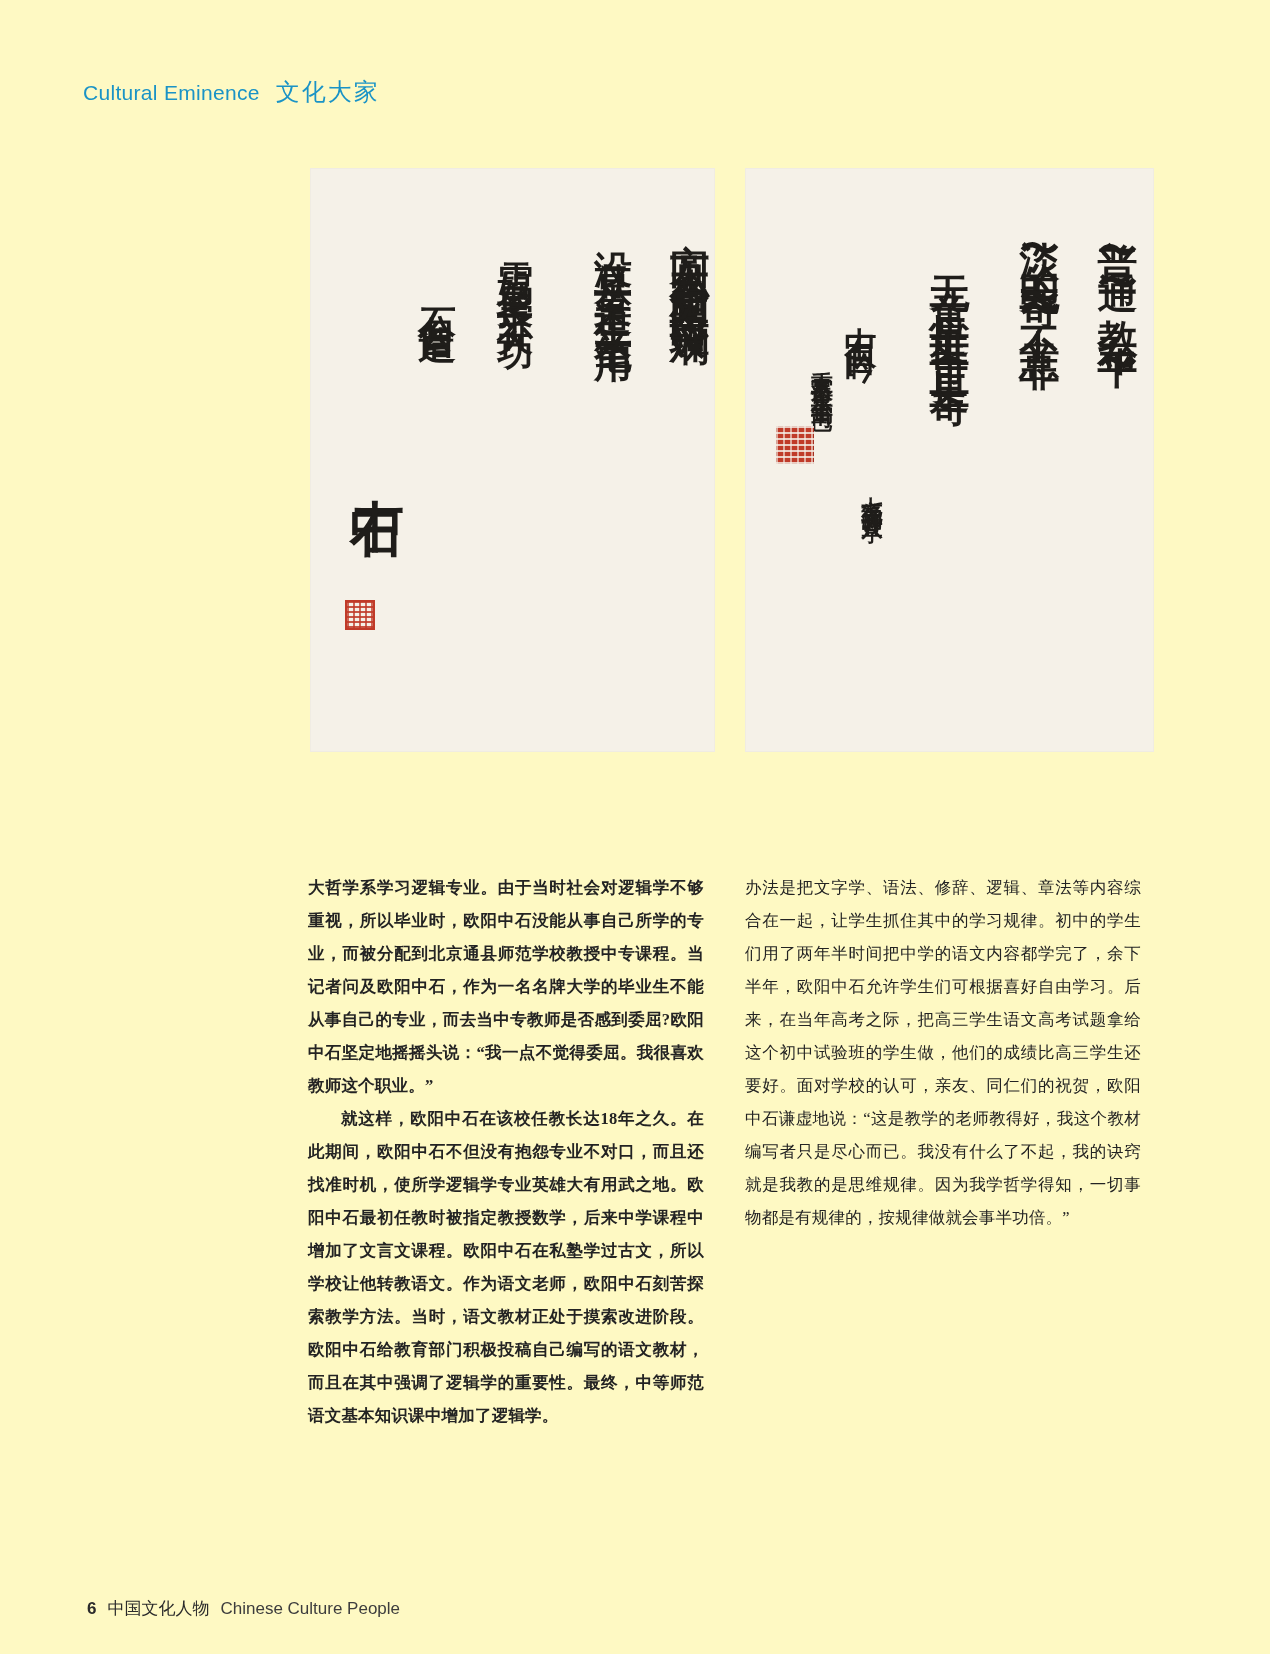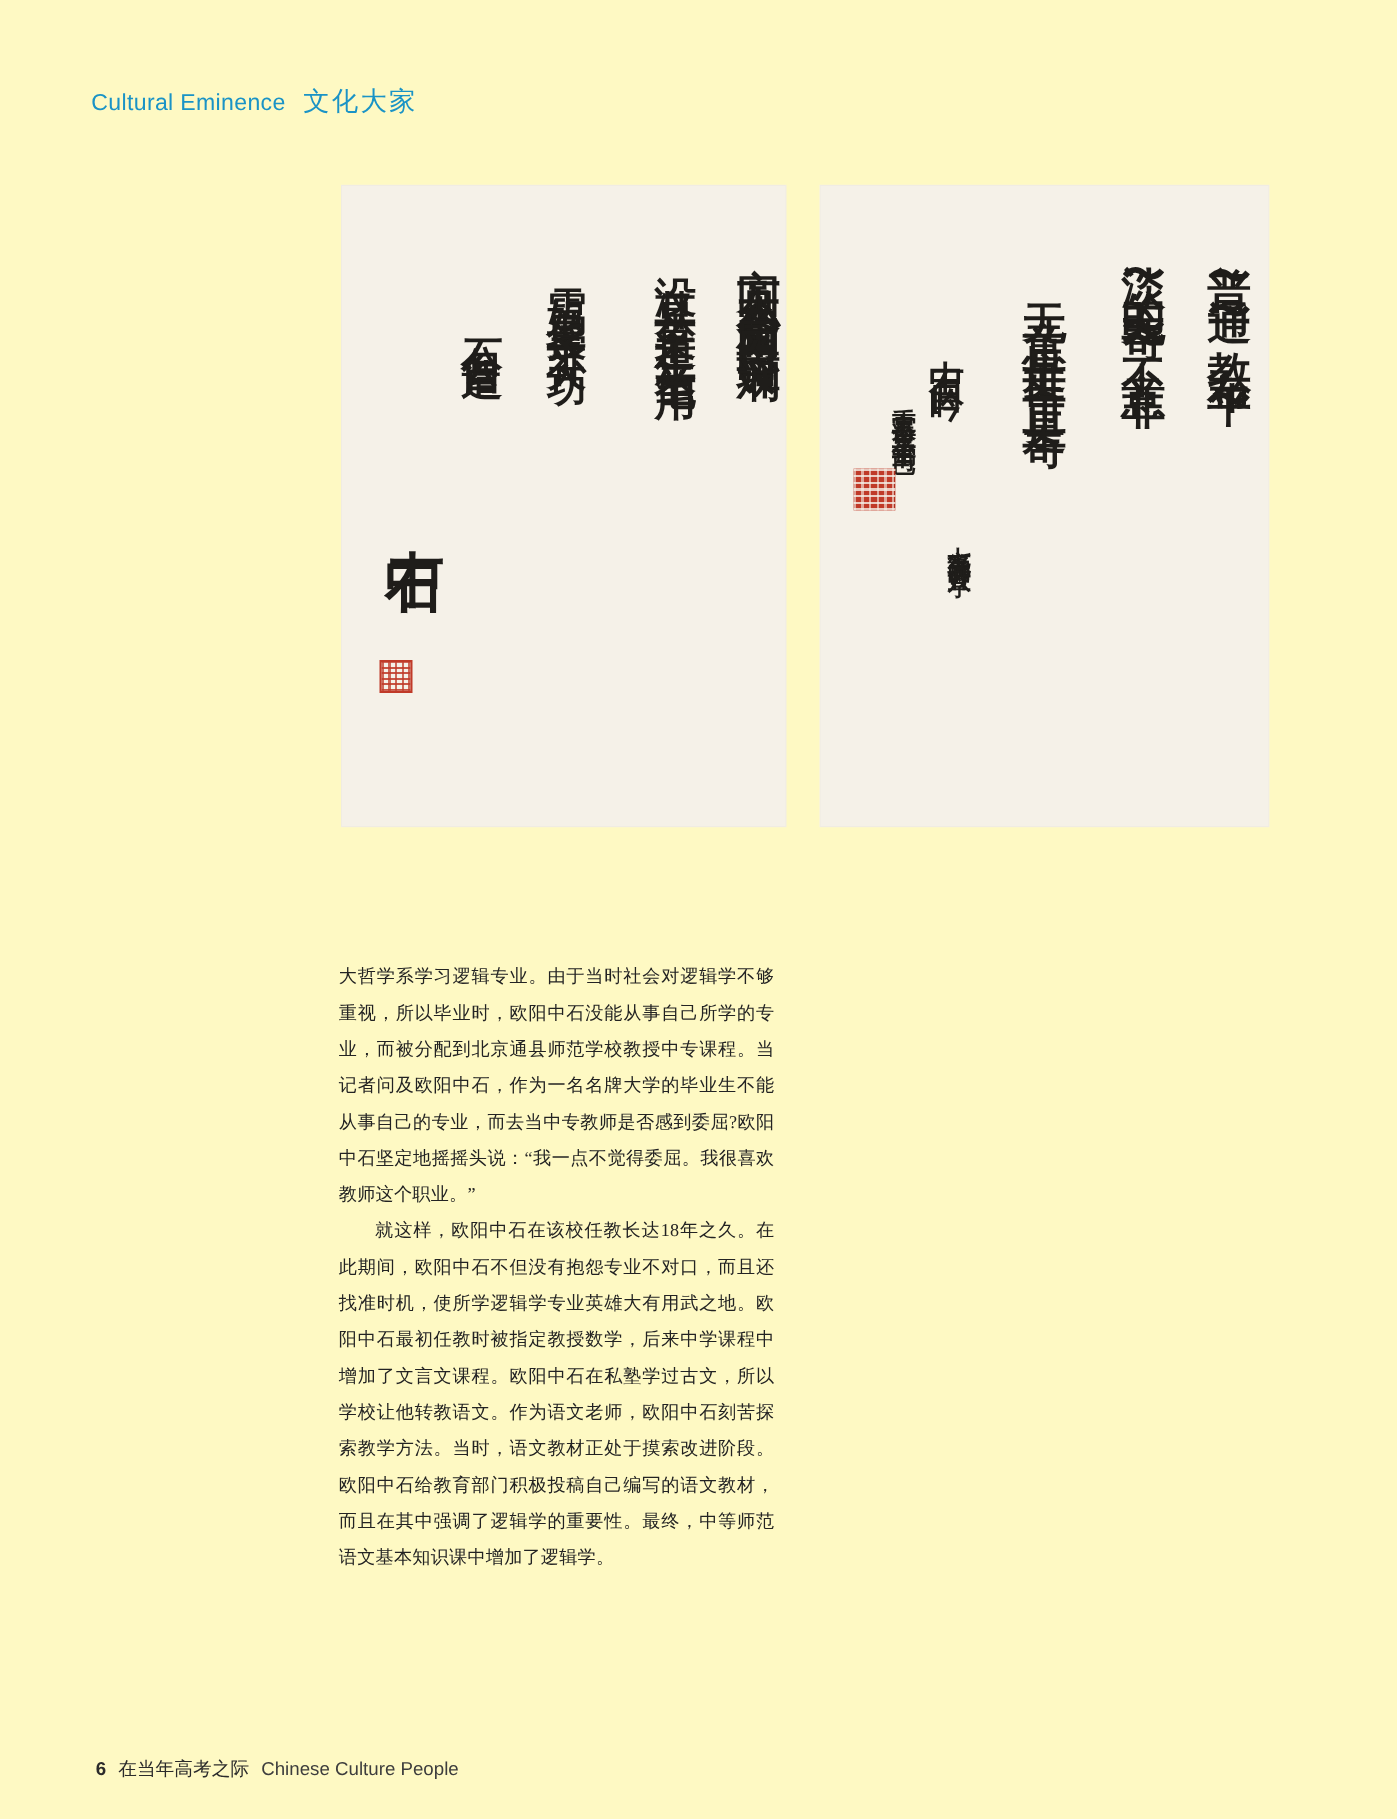--- a/index.html
+++ b/index.html
@@ -63,21 +63,21 @@
     mix-blend-mode:lighten;
   }
   
   .col{
     position:absolute;top:871px;width:396px;
     font-size:16.5px;line-height:33px;
     color:#232323;
     text-align:justify;
     letter-spacing:.2px;
   }
-  .col-left{left:308px;}
+  .col-left{left:308px;font-weight:bold;}
   .col-right{left:745px;}
   .col p{margin:0;text-indent:2em;}
   .col p.noindent{text-indent:0;}
   
   .footer{
     position:absolute;left:87px;top:1597px;
     display:flex;align-items:baseline;gap:11px;
     font-family:"Liberation Sans","DejaVu Sans",sans-serif;
     color:#2b2b2b;font-size:17px;
   }
@@ -112,21 +112,22 @@
     <div class="cg-col" style="left:66px;top:186px;font-size:22px;letter-spacing:4px;">重宫不诤今只十年书写已</div>
     <div class="seal seal-solid" style="left:31px;top:258px;"></div>
   </div>
 
   <div class="col col-left">
     <p class="noindent">大哲学系学习逻辑专业。由于当时社会对逻辑学不够重视，所以毕业时，欧阳中石没能从事自己所学的专业，而被分配到北京通县师范学校教授中专课程。当记者问及欧阳中石，作为一名名牌大学的毕业生不能从事自己的专业，而去当中专教师是否感到委屈?欧阳中石坚定地摇摇头说：“我一点不觉得委屈。我很喜欢教师这个职业。”</p>
     <p>就这样，欧阳中石在该校任教长达18年之久。在此期间，欧阳中石不但没有抱怨专业不对口，而且还找准时机，使所学逻辑学专业英雄大有用武之地。欧阳中石最初任教时被指定教授数学，后来中学课程中增加了文言文课程。欧阳中石在私塾学过古文，所以学校让他转教语文。作为语文老师，欧阳中石刻苦探索教学方法。当时，语文教材正处于摸索改进阶段。欧阳中石给教育部门积极投稿自己编写的语文教材，而且在其中强调了逻辑学的重要性。最终，中等师范语文基本知识课中增加了逻辑学。</p>
   </div>
 
   <div class="col col-right">
+    <p class="noindent">办法是把文字学、语法、修辞、逻辑、章法等内容综合在一起，让学生抓住其中的学习规律。初中的学生们用了两年半时间把中学的语文内容都学完了，余下半年，欧阳中石允许学生们可根据喜好自由学习。后来，在当年高考之际，把高三学生语文高考试题拿给这个初中试验班的学生做，他们的成绩比高三学生还要好。面对学校的认可，亲友、同仁们的祝贺，欧阳中石谦虚地说：“这是教学的老师教得好，我这个教材编写者只是尽心而已。我没有什么了不起，我的诀窍就是我教的是思维规律。因为我学哲学得知，一切事物都是有规律的，按规律做就会事半功倍。”</p>
   </div>
 
   <div class="footer">
     <span class="pageno">6</span>
-    <span class="zh">在当年高考之际</span>
+    <span class="zh">中国文化人物</span>
     <span class="en">Chinese Culture People</span>
   </div>
 
 </div>
 
 </body></html>

